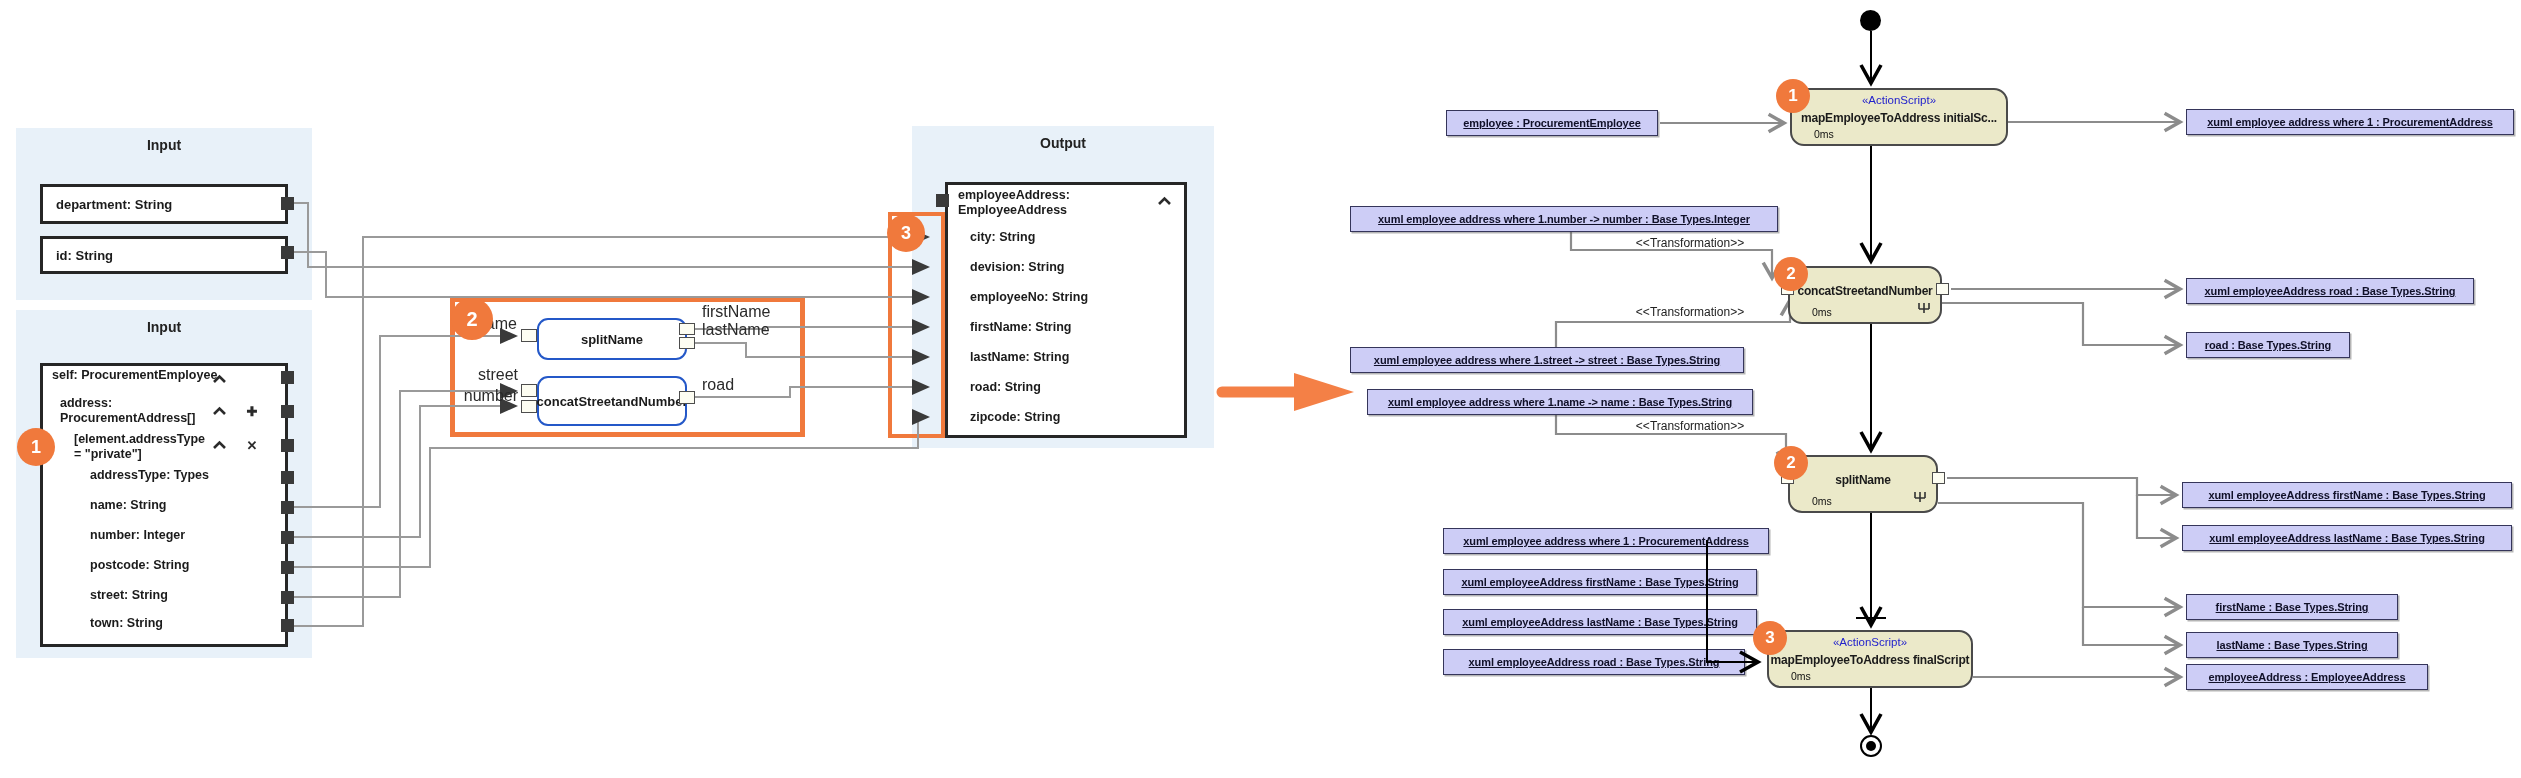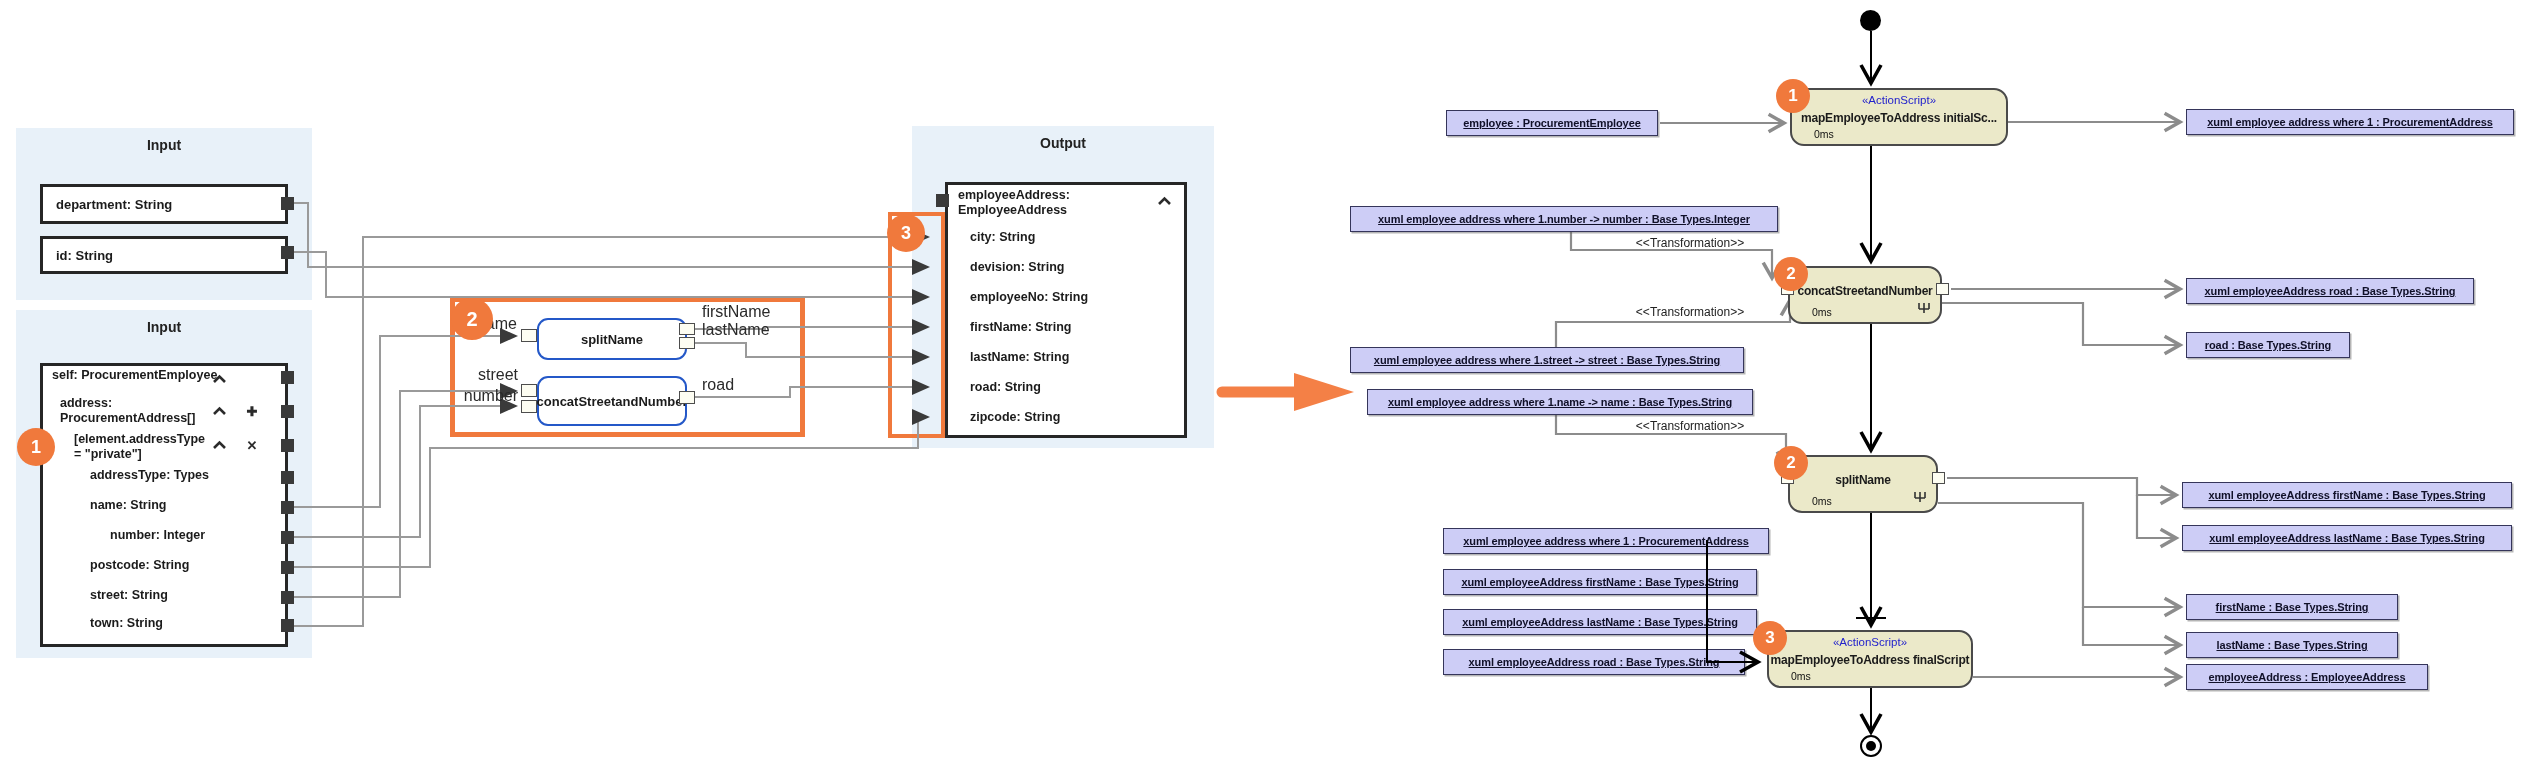--- a/index.html
+++ b/index.html
@@ -127,21 +127,21 @@
   <div class="sq" style="left:281px;top:246px;z-index:4;"></div>
 
   <div class="bigbox" style="left:40px;top:363px;width:248px;height:284px;z-index:3;"></div>
   <div class="row" style="left:52px;top:368px;z-index:4;">self: ProcurementEmployee</div>
   <div class="row" style="left:60px;top:396px;z-index:4;">address:
 ProcurementAddress[]</div>
   <div class="row" style="left:74px;top:432px;z-index:4;">[element.addressType
 = "private"]</div>
   <div class="row" style="left:90px;top:468px;z-index:4;">addressType: Types</div>
   <div class="row" style="left:90px;top:498px;z-index:4;">name: String</div>
-  <div class="row" style="left:90px;top:528px;z-index:4;margin-left:20px;">number: Integer</div>
+  <div class="row" style="left:90px;top:528px;z-index:4;">number: Integer</div>
   <div class="row" style="left:90px;top:558px;z-index:4;">postcode: String</div>
   <div class="row" style="left:90px;top:588px;z-index:4;">street: String</div>
   <div class="row" style="left:90px;top:616px;z-index:4;">town: String</div>
 
   <div class="icon-btn" style="left:210px;top:372px;z-index:4;">
     <svg width="15" height="10">
         <polyline points="2,8 7.5,2.5 13,8" stroke="#2b2b2b" stroke-width="2.6" fill="none"></polyline>
       </svg>
     </div>
   <div class="icon-btn" style="left:210px;top:404px;z-index:4;">

